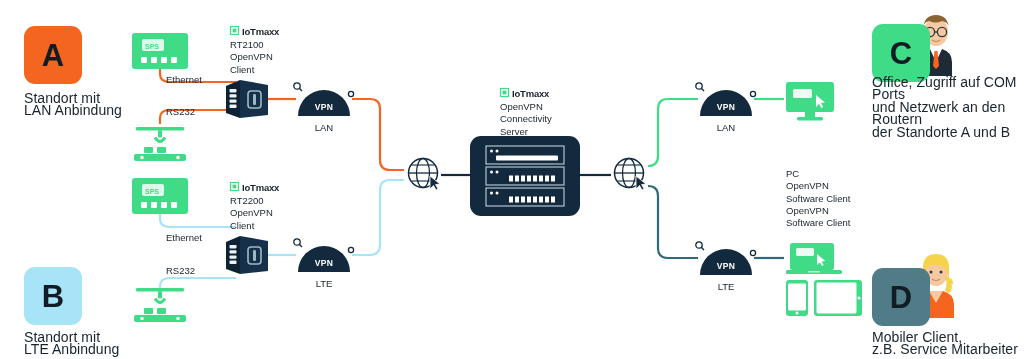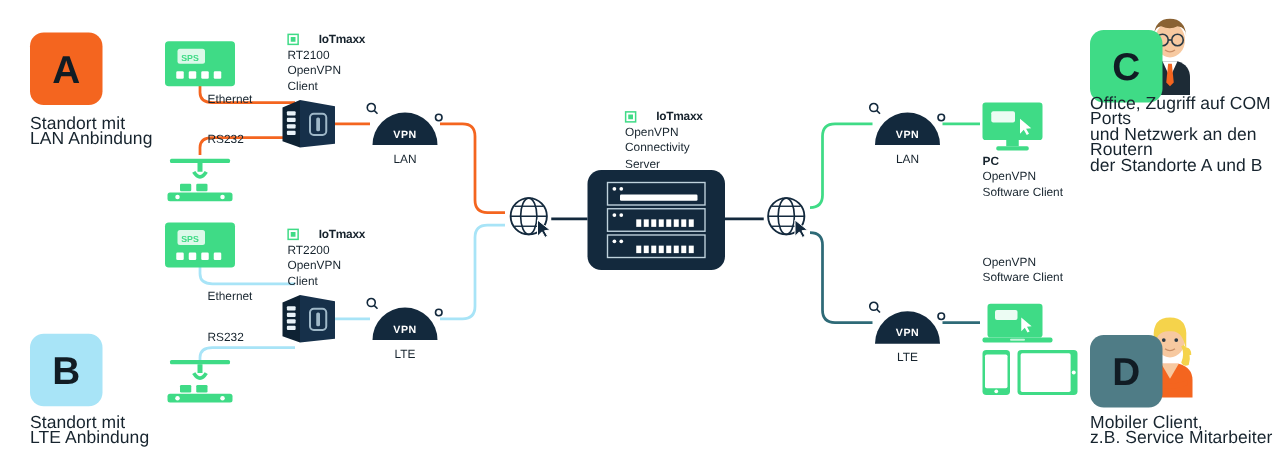--- a/index.html
+++ b/index.html
@@ -2,26 +2,26 @@
 <html><head>
 <meta charset="utf-8">
 <style>
   html,body{margin:0;padding:0;background:#ffffff;}
   body{width:1024px;height:359px;overflow:hidden;
        font-family:"Liberation Sans","DejaVu Sans",sans-serif;
        color:#1b2b38;-webkit-font-smoothing:antialiased;}
   #stage{position:relative;width:1024px;height:359px;}
   .abs{position:absolute;}
   .txt{font-size:14px;line-height:12.4px;color:#17242e;white-space:pre-line;letter-spacing:.05px;}
-  .txt b,.bold{font-weight:700;}
+  .txt b,.bold{font-weight:400;margin-top:44px;}
   .badge{border-radius:11px;display:flex;align-items:center;justify-content:center;
          font-size:31px;font-weight:700;color:#111c24;line-height:1;}
   .lbl-small{font-size:9.5px;line-height:12.4px;color:#17242e;}
   .vpn-word{font-size:8.5px;font-weight:700;fill:#ffffff;letter-spacing:.4px;}
-  .brand{display:flex;align-items:center;gap:16px;margin-bottom:2px;}
+  .brand{display:flex;align-items:flex-start;gap:3px;margin-bottom:2px;}
   .brand-name{font-size:9.5px;font-weight:700;color:#16222c;letter-spacing:-.2px;}
   svg{display:block;overflow:visible;}
 </style>
 </head>
 <body>
 
 <div id="stage">
 
   <svg class="abs" style="left:0;top:0;width:1024px;height:359px;">
 

